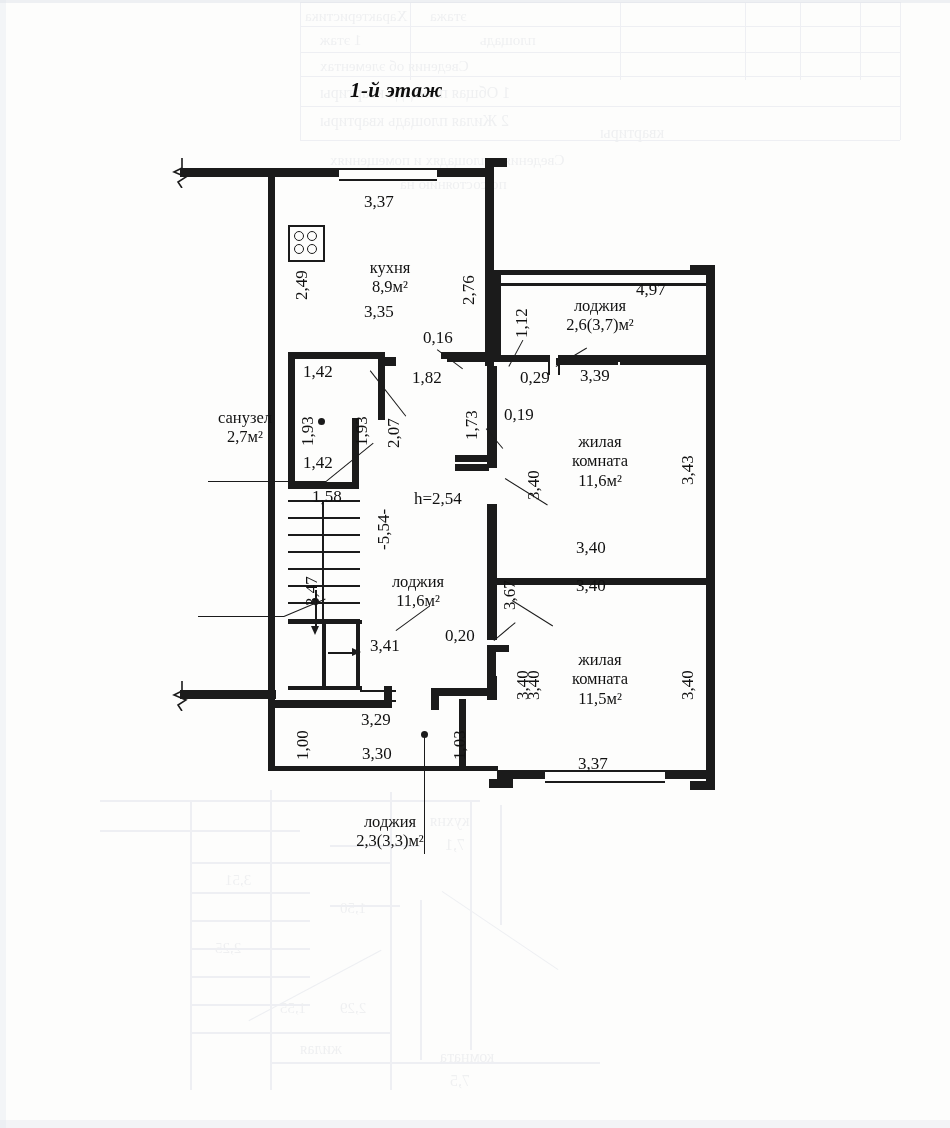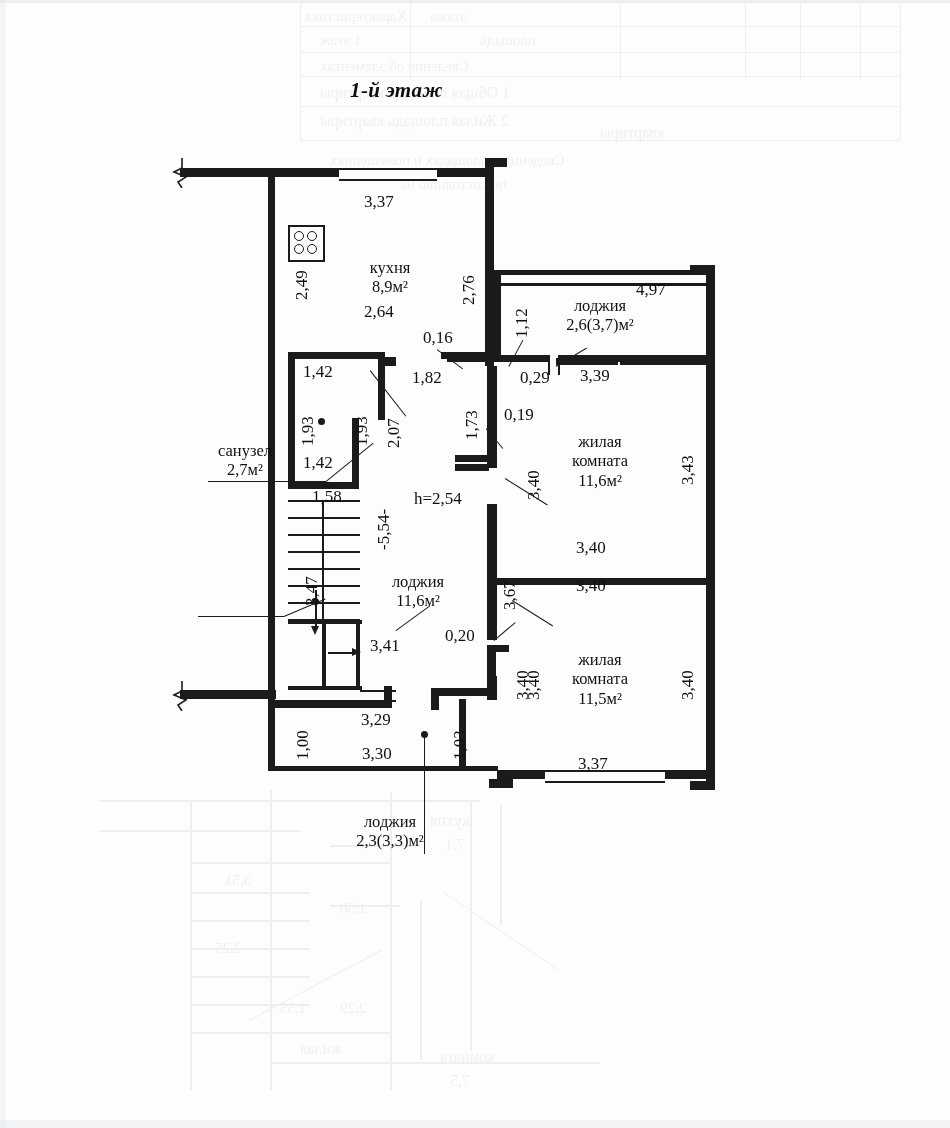--- a/index.html
+++ b/index.html
@@ -230,21 +230,21 @@
 
     <div class="w" style="left:455px;top:455px;width:34px;height:7px;"></div>
     <div class="w" style="left:431px;top:688px;width:58px;height:8px;"></div>
     <div class="w" style="left:431px;top:688px;width:8px;height:22px;"></div>
 
     <div class="rl" style="left:330px;top:258px;width:120px;">
       <div>кухня</div>
       <div>8,9м²</div>
     </div>
 
-    <div class="rl" style="left:180px;top:441px;width:130px;font-family:Liberation Serif, serif;">
+    <div class="rl" style="left:180px;top:408px;width:130px;font-family:Liberation Serif, serif;">
       <div>санузел</div>
       <div>2,7м²</div>
     </div>
 
 
     <div class="rl" style="left:358px;top:572px;width:120px;">
       <div>лоджия</div>
       <div>11,6м²</div>
     </div>
 
@@ -277,21 +277,21 @@
     <div class="ld" style="left:326px;top:481px;width:61px;transform:rotate(-39deg);"></div>
     <div class="dot" style="left:318px;top:418px;"></div>
 
     <div class="ld" style="left:198px;top:616px;width:86px;"></div>
     <div class="ld" style="left:284px;top:616px;width:45px;transform:rotate(-23deg);"></div>
     <div class="dot" style="left:312px;top:598px;"></div>
 
     <div class="dim" style="left:364px;top:192px;">3,37</div>
     <div class="dimv" style="left:292px;top:300px;">2,49</div>
     <div class="dimv" style="left:459px;top:305px;">2,76</div>
-    <div class="dim" style="left:364px;top:302px;">2,64</div>
+    <div class="dim" style="left:364px;top:302px;">3,35</div>
 
     <div class="dim" style="left:303px;top:362px;">1,42</div>
     <div class="dimv" style="left:298px;top:446px;">1,93</div>
     <div class="dimv" style="left:352px;top:446px;">1,93</div>
     <div class="dimv" style="left:384px;top:448px;">2,07</div>
     <div class="dim" style="left:303px;top:453px;">1,42</div>
 
     <div class="dim" style="left:312px;top:487px;">1,58</div>
     <div class="dimv" style="left:302px;top:606px;">3,47</div>
     <div class="dimv" style="left:374px;top:550px;">-5,54-</div>

